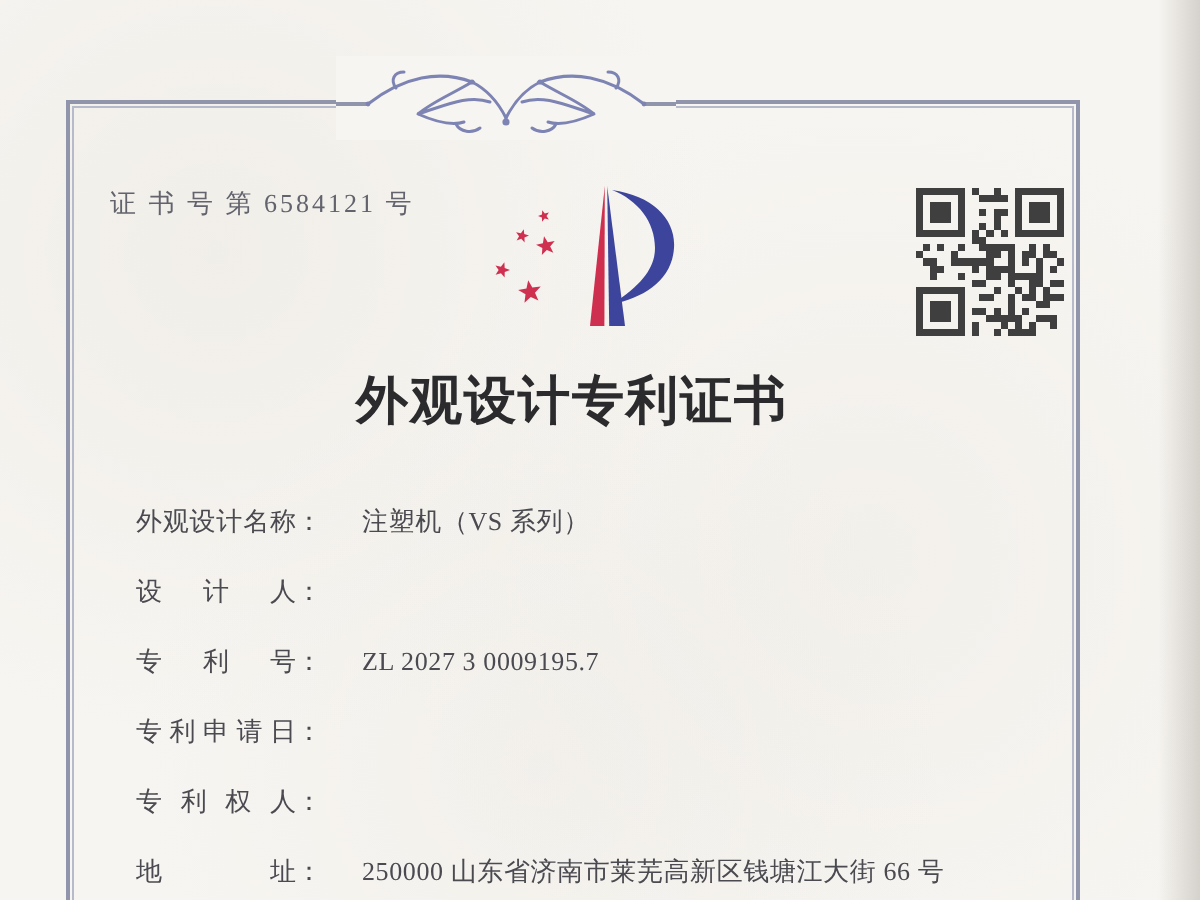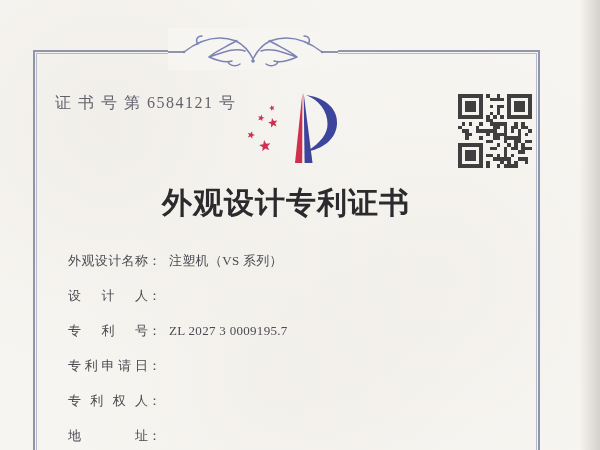--- a/index.html
+++ b/index.html
@@ -20,37 +20,37 @@
   }
   .frame-inner{
     position:absolute;inset:1px;border:1px solid #b7bacb;
   }
   
   .ornament{
     position:absolute;left:168px;top:28px;width:170px;height:42px;
   }
   .cert-no{
     position:absolute;left:55px;top:93px;
-    font-size:16px;color:#63636e;letter-spacing:1.5px;white-space:nowrap;
+    font-size:13px;color:#63636e;letter-spacing:1.5px;white-space:nowrap;
   }
   .logo{position:absolute;left:238px;top:86px;width:105px;height:85px;}
   .qr{position:absolute;left:458px;top:94px;width:74px;height:74px;}
   .title{
     position:absolute;left:0;top:183px;width:572px;text-align:center;
-    font-size:30px;font-weight:600;color:#2b2b2e;letter-spacing:1px;
+    font-size:26px;font-weight:600;color:#2b2b2e;letter-spacing:1px;
     white-space:nowrap;
   }
   .fields{position:absolute;left:68px;top:243px;width:460px;}
   .field-row{height:35px;display:flex;align-items:center;font-size:13px;color:#4a4a50;}
   .field-label{
     display:inline-flex;justify-content:space-between;width:80px;flex:0 0 80px;
     white-space:nowrap;
   }
   .field-colon{flex:0 0 auto;}
-  .field-value{margin-left:8px;white-space:nowrap;letter-spacing:.3px;}
+  .field-value{margin-left:20px;white-space:nowrap;letter-spacing:.3px;}
 </style>
 </head>
 <body>
 
 <div class="page">
 
   <div class="frame">
     <div class="frame-inner"></div>
   </div>
 
@@ -365,16 +365,17 @@
         </span>
       <span class="field-colon">：</span>
     </div>
 
     <div class="field-row">
       <span class="field-label">
           <span>地</span>
           <span>址</span>
         </span>
       <span class="field-colon">：</span>
+      <span class="field-value">250000 山东省济南市莱芜高新区钱塘江大街 66 号</span>
     </div>
   </div>
 
 </div>
 
 </body></html>

